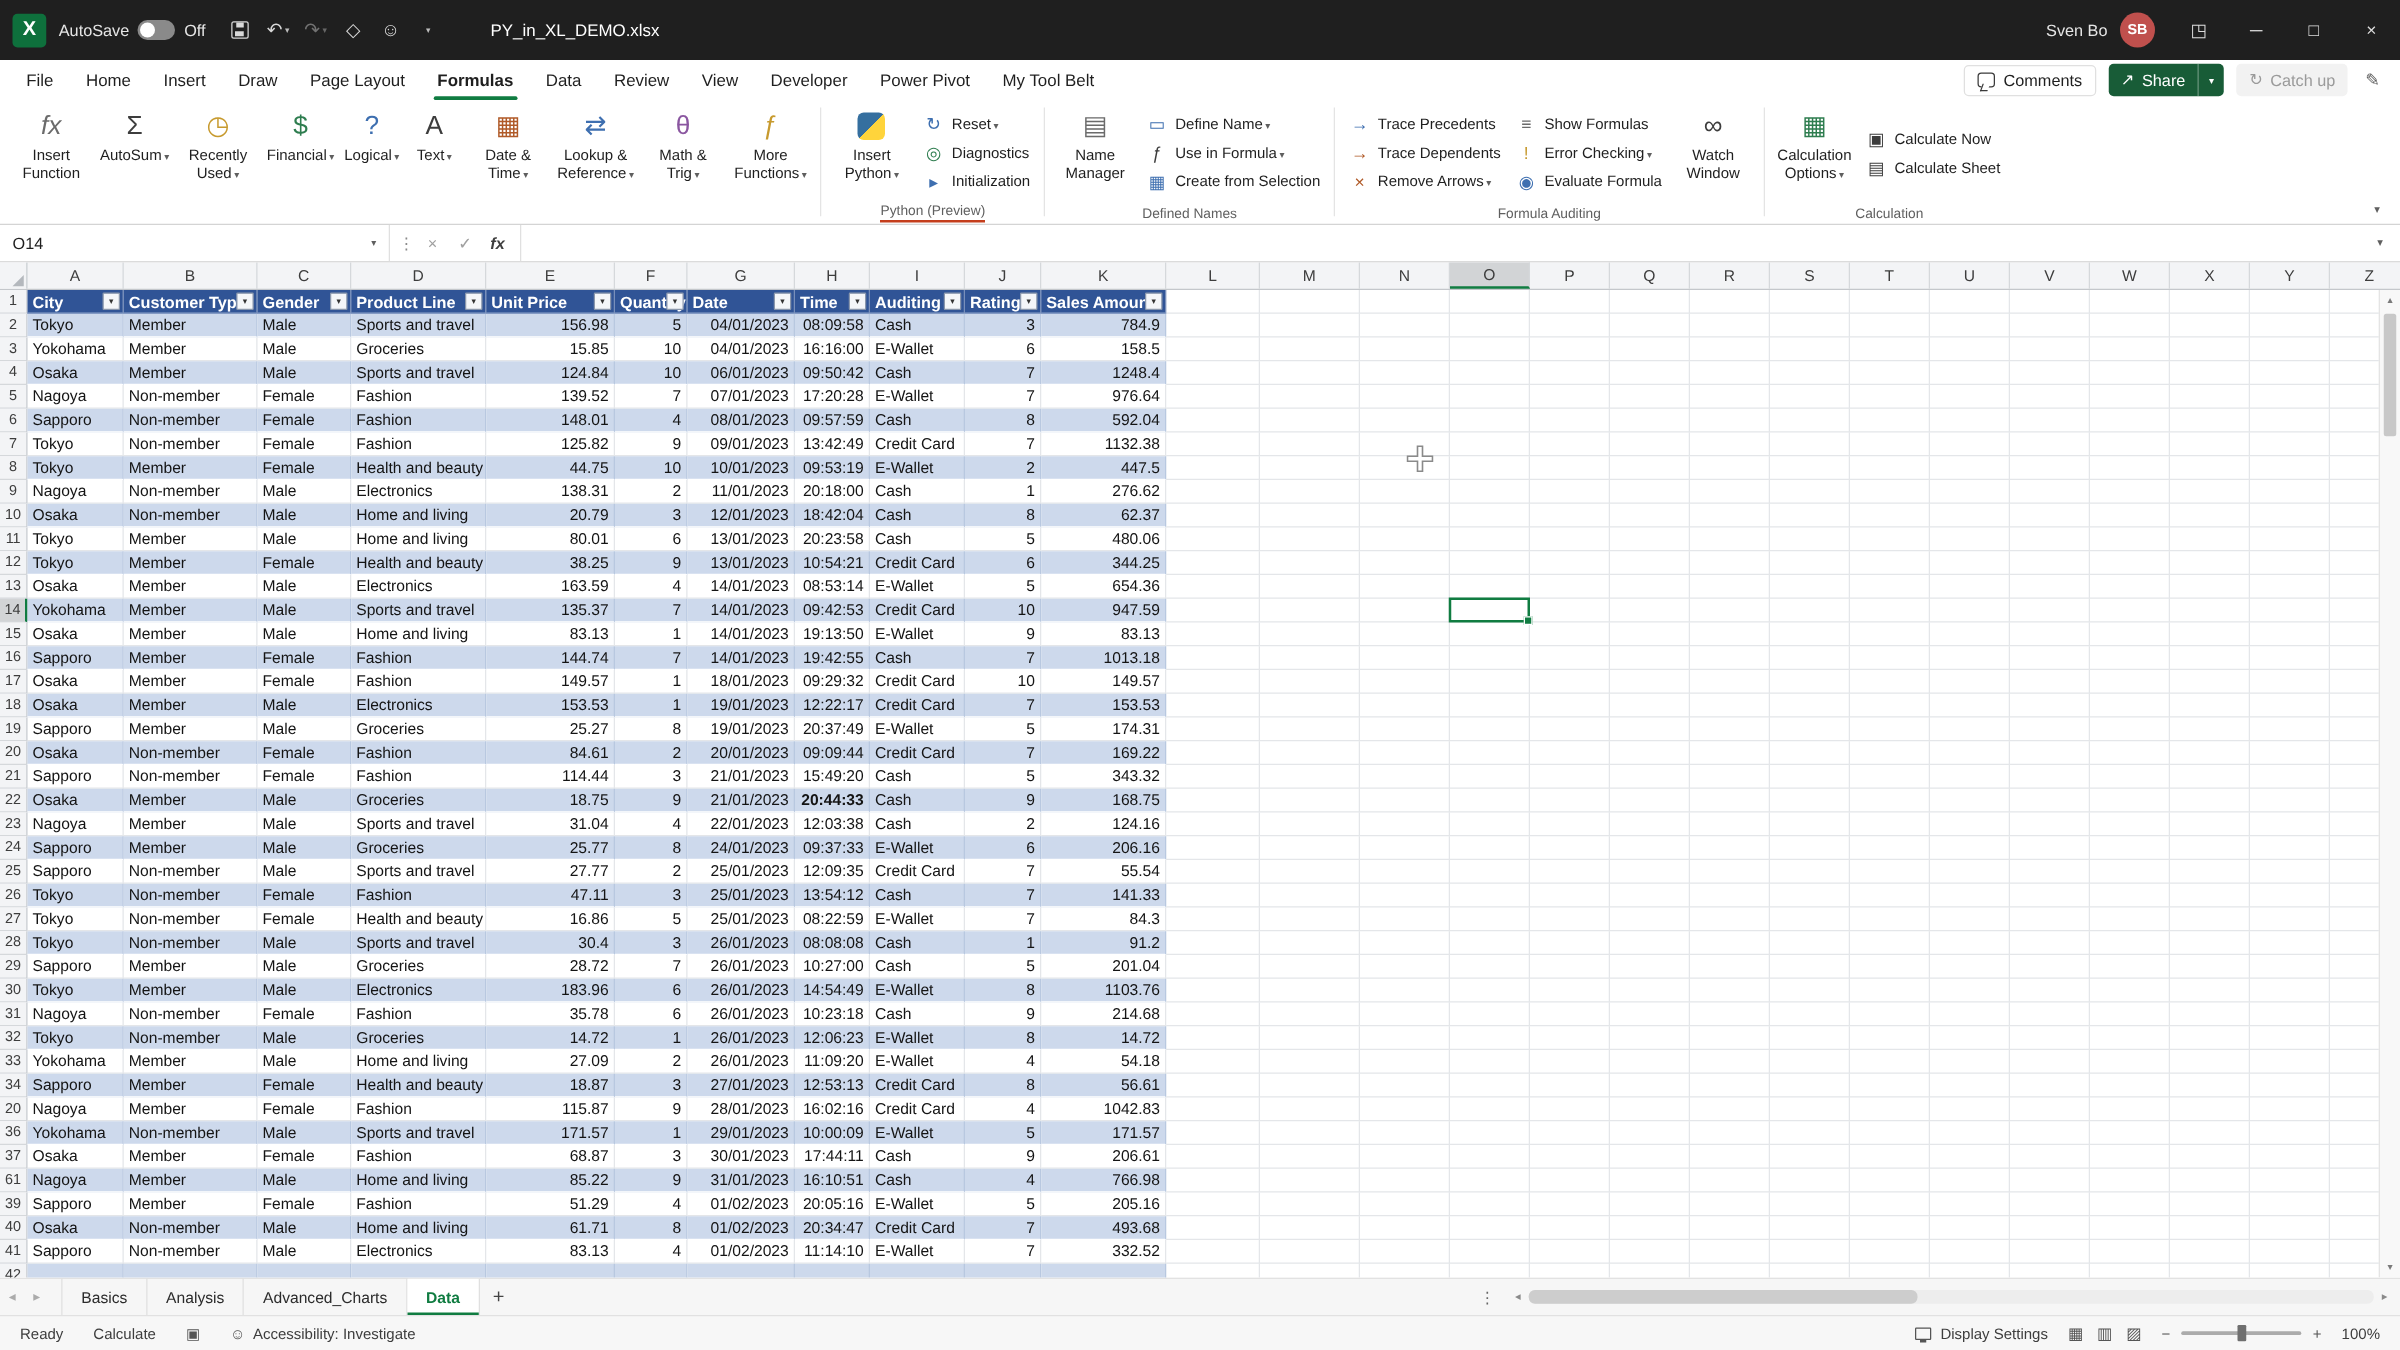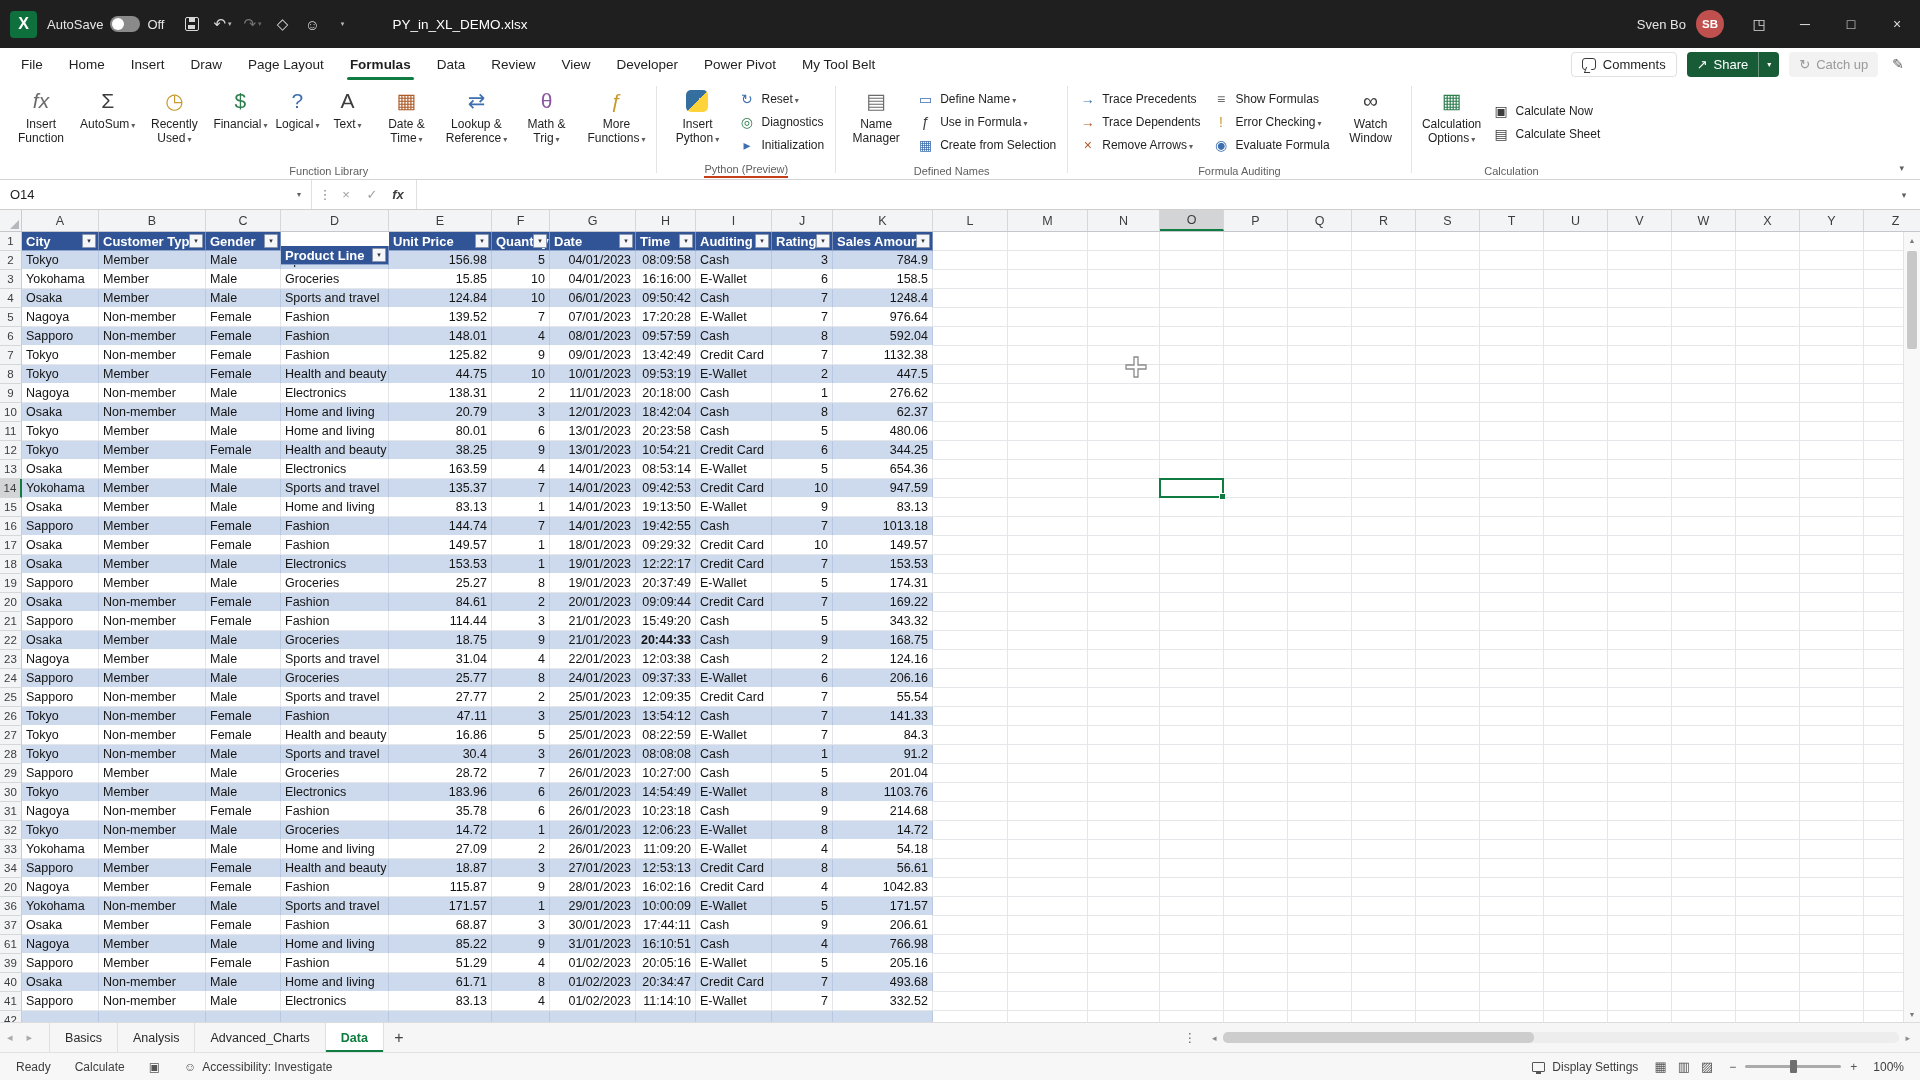--- a/index.html
+++ b/index.html
@@ -253,23 +253,20 @@
             </div>
             <div class="rbig">
               <span class="ric" style="color: rgb(138, 86, 160);">θ</span>
               <span class="rlbl">Math &amp; Trig<span class="caret">▾</span></span>
             </div>
             <div class="rbig">
               <span class="ric" style="color: rgb(199, 154, 46);">ƒ</span>
               <span class="rlbl">More Functions<span class="caret">▾</span></span>
             </div>
           </div>
-          <div class="rgroup-label">
-            <span>Function Library</span>
-          </div>
         </div>
         <div class="gsep"></div>
         <div class="rgroup">
           <div class="rgroup-items">
             <div class="rbig">
               <span class="ric">
                 <span class="py-ic"></span>
               </span>
               <span class="rlbl">Insert Python<span class="caret">▾</span></span>
             </div>
@@ -442,21 +439,21 @@
             <span class="filterbtn">▾</span>
           </div>
           <div class="cell thead" style="width: 107px;">
             <span>Customer Type</span>
             <span class="filterbtn">▾</span>
           </div>
           <div class="cell thead" style="width: 75px;">
             <span>Gender</span>
             <span class="filterbtn">▾</span>
           </div>
-          <div class="cell thead" style="width: 108px; margin-top: 14px;">
+          <div class="cell thead" style="width: 108px;">
             <span>Product Line</span>
             <span class="filterbtn">▾</span>
           </div>
           <div class="cell thead" style="width: 103px;">
             <span>Unit Price</span>
             <span class="filterbtn">▾</span>
           </div>
           <div class="cell thead" style="width: 58px;">
             <span>Quantity</span>
             <span class="filterbtn">▾</span>

